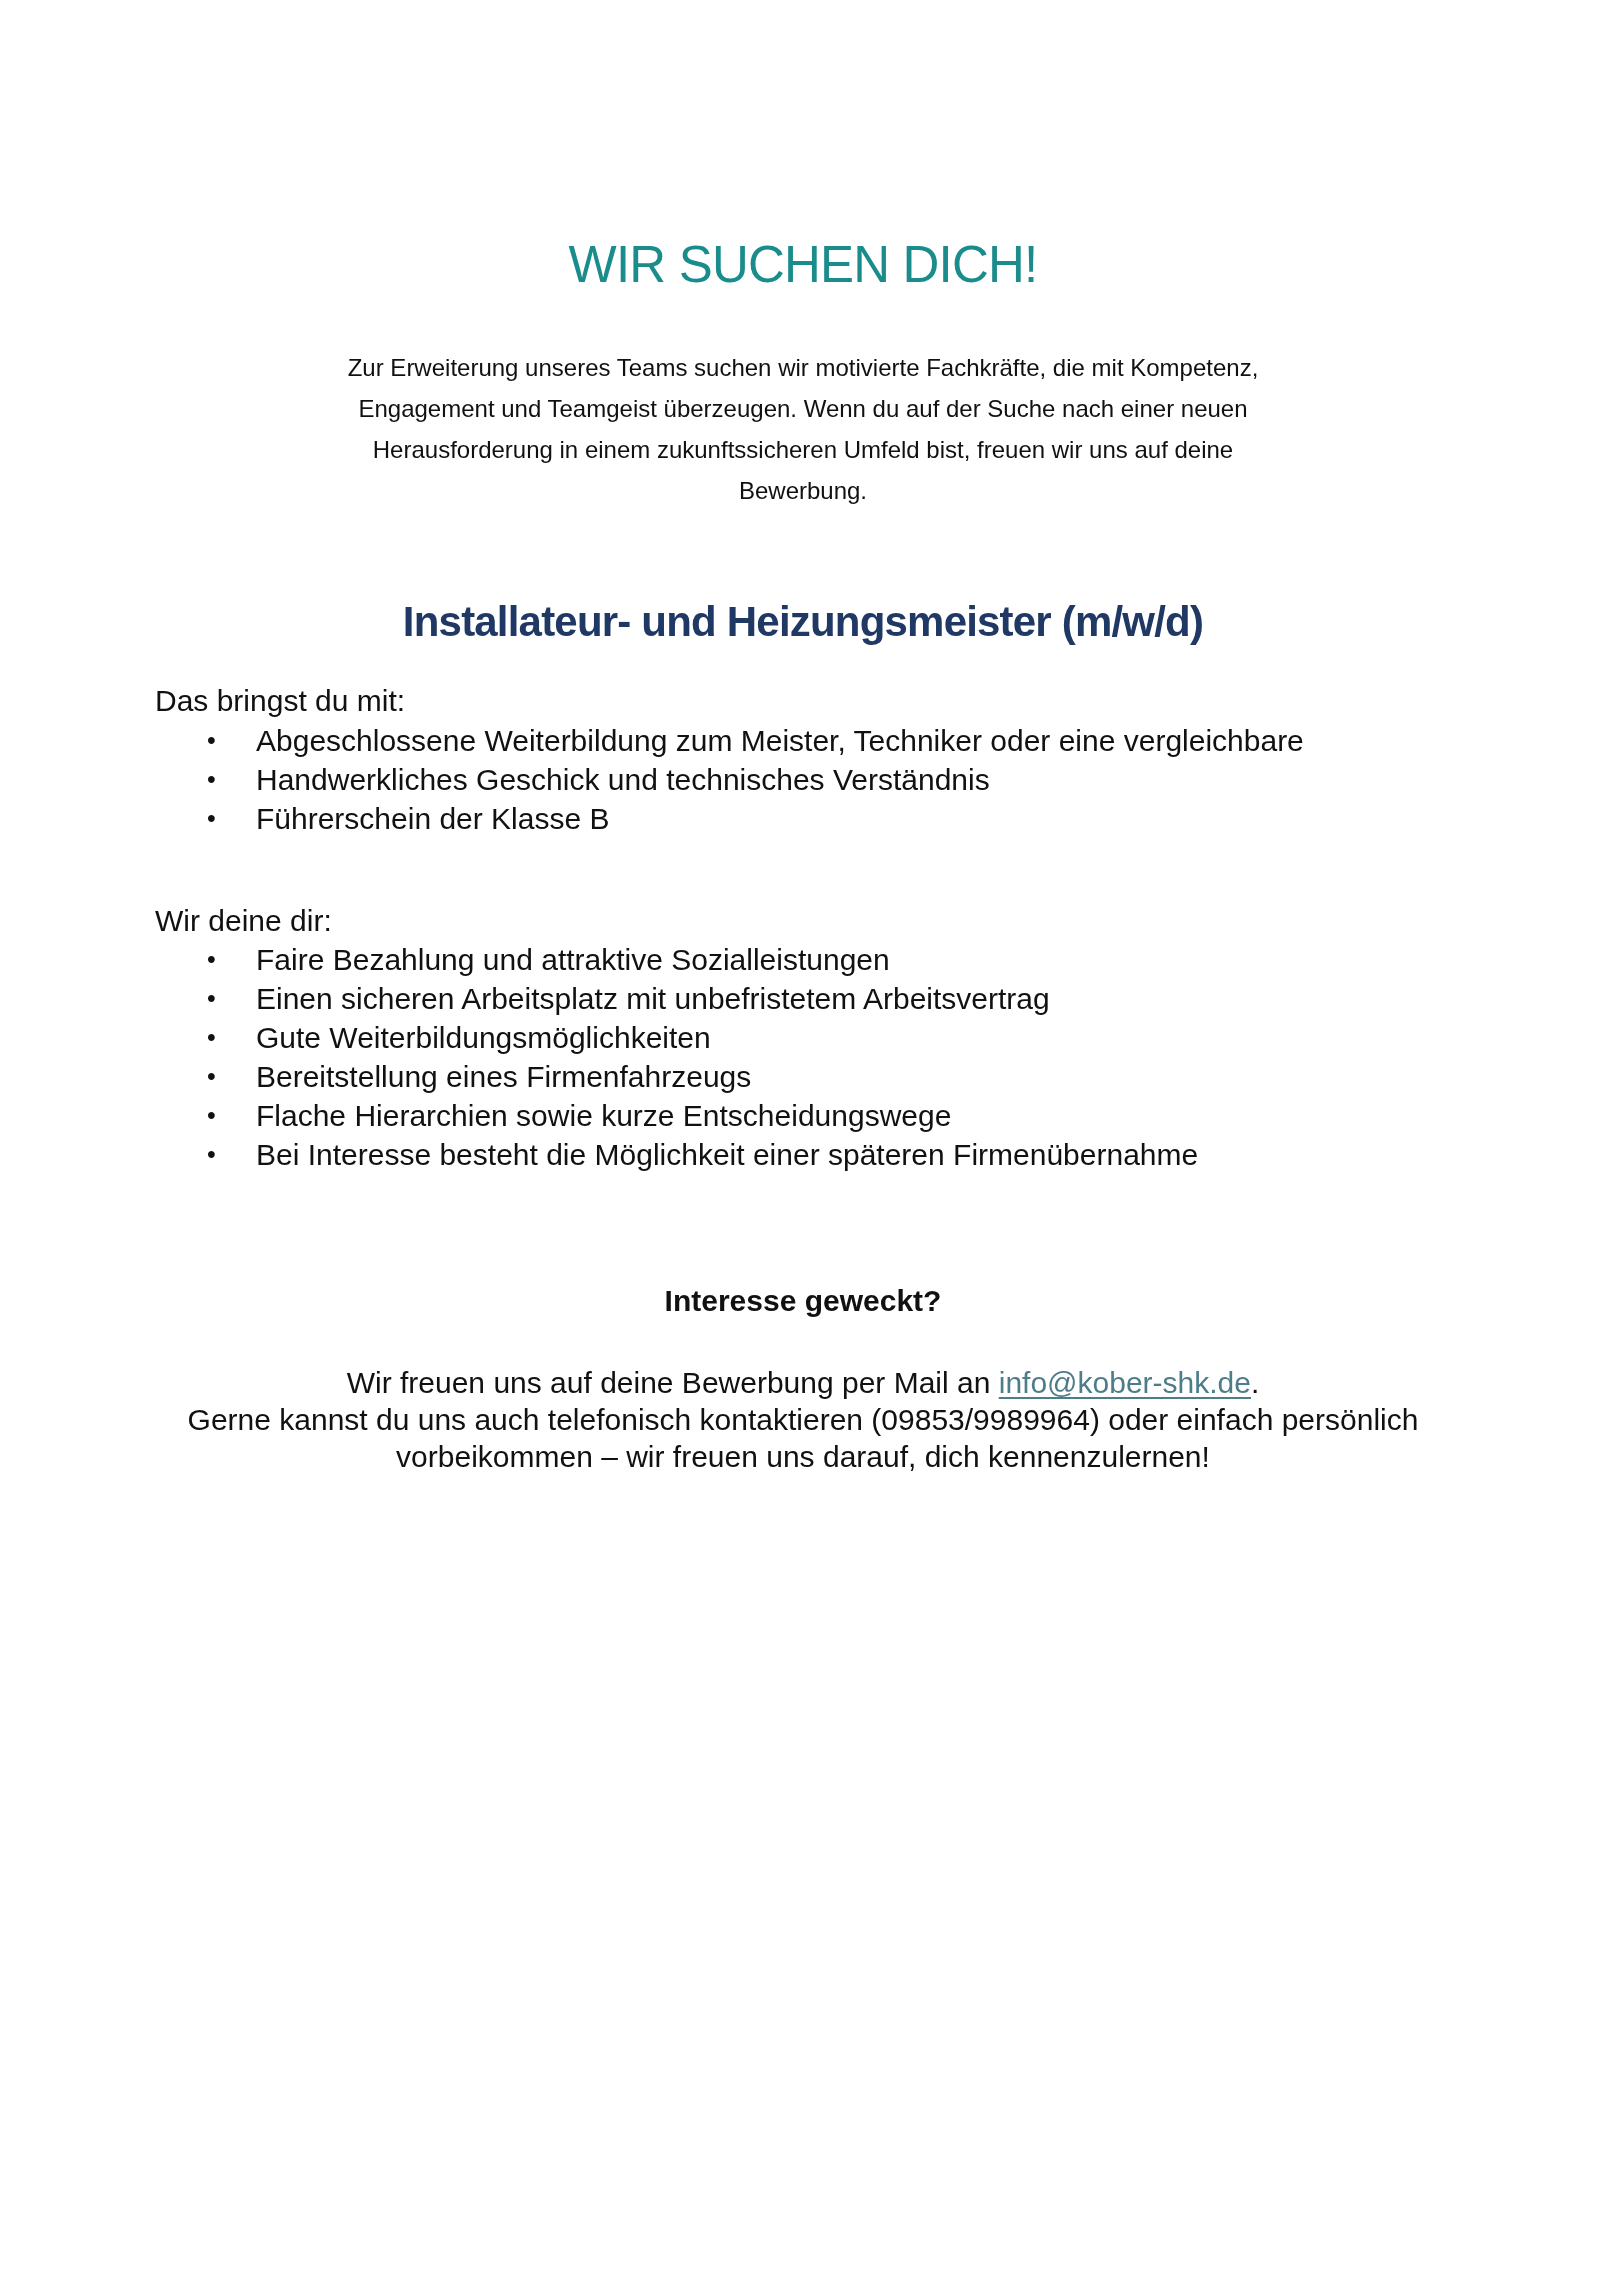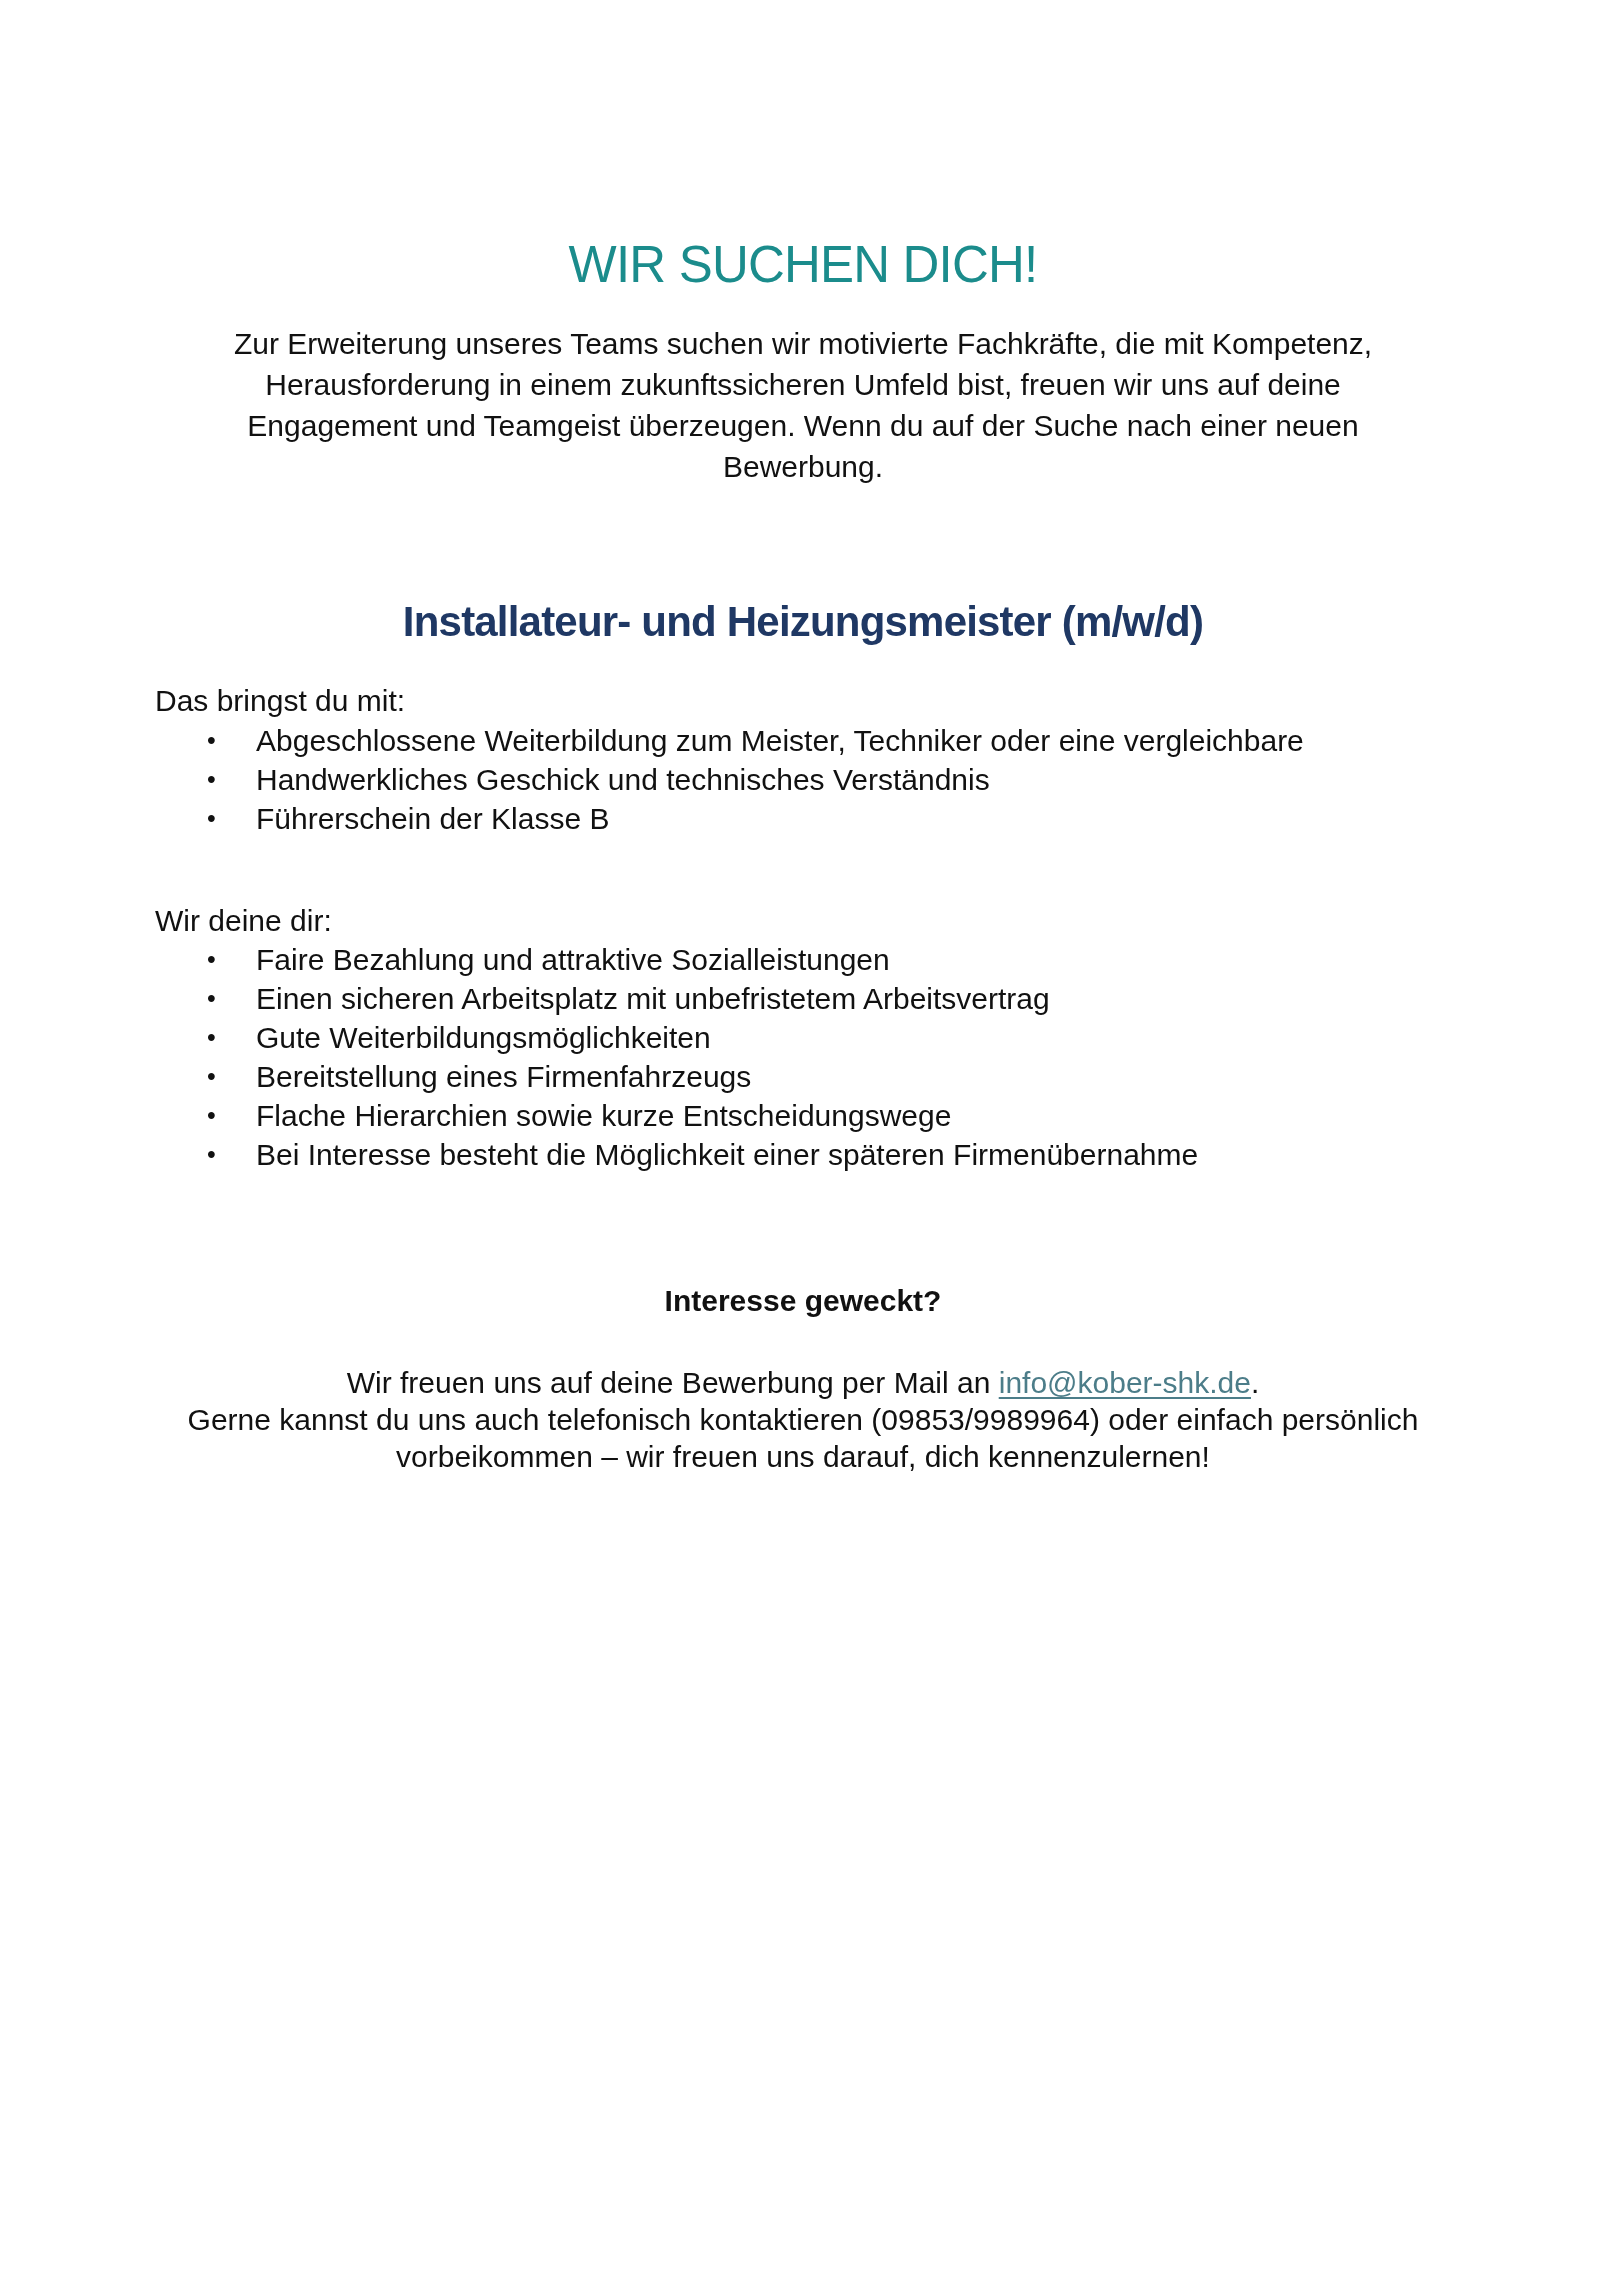--- a/index.html
+++ b/index.html
@@ -31,22 +31,22 @@
   }
   .doc-title {
     top: 239px;
     font-size: 51px;
     line-height: 51px;
     letter-spacing: -0.8px;
     color: var(--title-teal, #1b8c8c);
     font-weight: 400;
   }
   .intro {
-    top: 323px;
-    font-size: 30px;
+    top: 347px;
+    font-size: 24px;
     line-height: 41px;
   }
   .job-heading {
     top: 598px;
     font-size: 42px;
     line-height: 47px;
     letter-spacing: -0.8px;
     font-weight: 700;
     color: var(--heading-navy, #1f3864);
   }
@@ -91,22 +91,22 @@
 </style>
 </head>
 <body>
 
 <div class="page">
 
   <div class="centered doc-title">WIR SUCHEN DICH!</div>
 
   <div class="centered intro">
     <div>Zur Erweiterung unseres Teams suchen wir motivierte Fachkräfte, die mit Kompetenz,</div>
+    <div>Engagement und Teamgeist überzeugen. Wenn du auf der Suche nach einer neuen</div>
     <div>Herausforderung in einem zukunftssicheren Umfeld bist, freuen wir uns auf deine</div>
-    <div>Engagement und Teamgeist überzeugen. Wenn du auf der Suche nach einer neuen</div>
     <div>Bewerbung.</div>
   </div>
 
   <div class="centered job-heading">Installateur- und Heizungsmeister (m/w/d)</div>
 
   <div class="left-col body-text req-heading">Das bringst du mit:</div>
 
   <div class="left-col body-text req-list">
     <div class="li">
       <span class="marker">•</span>

